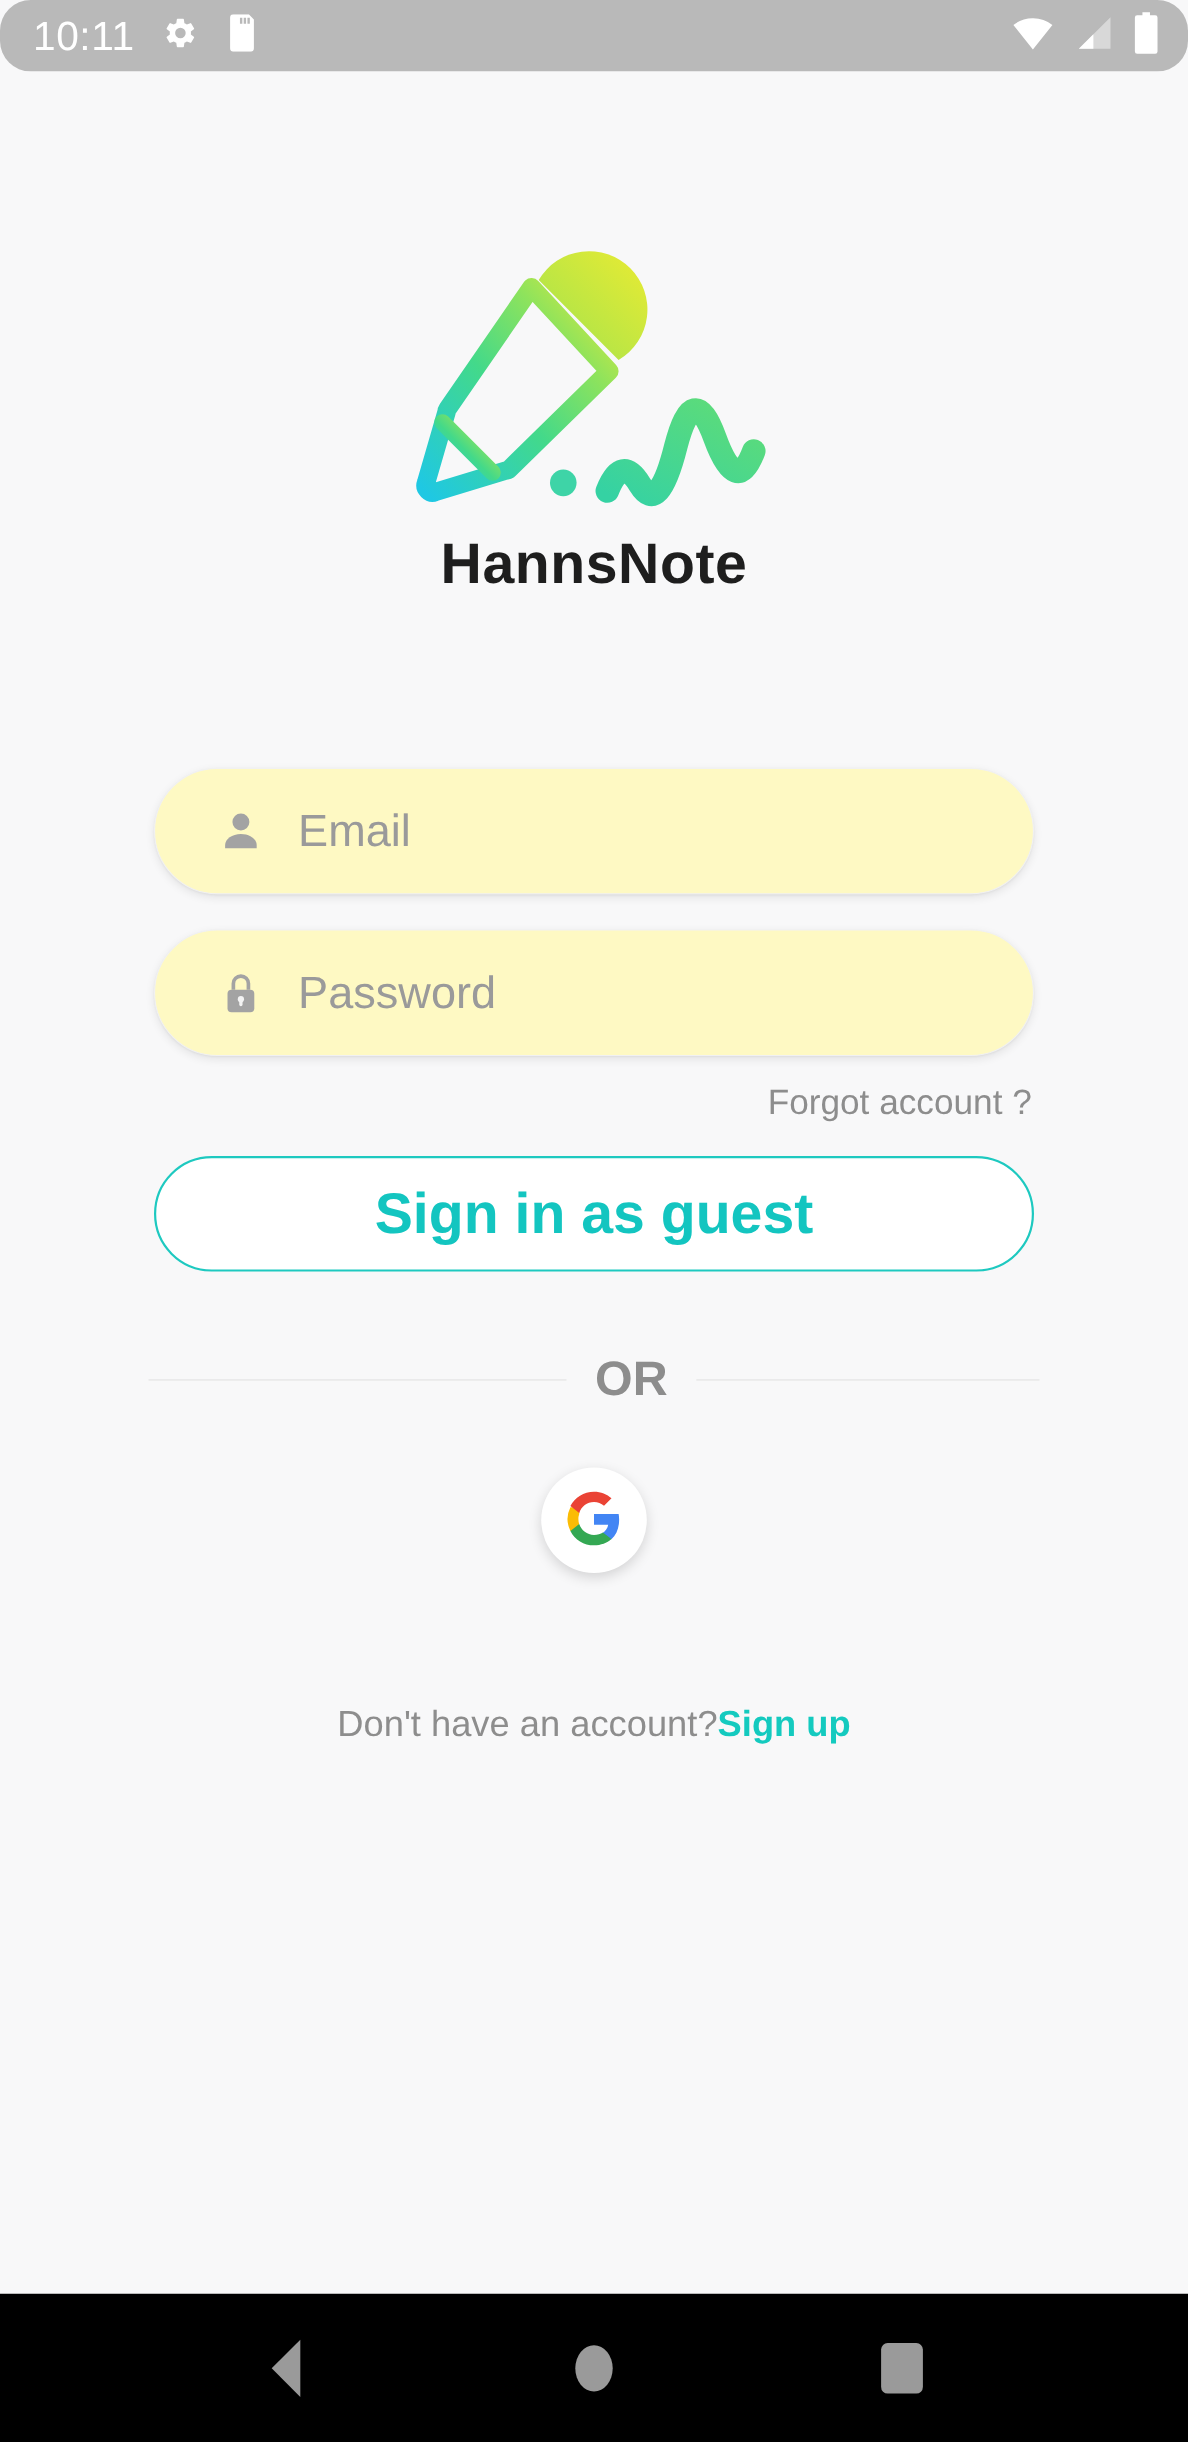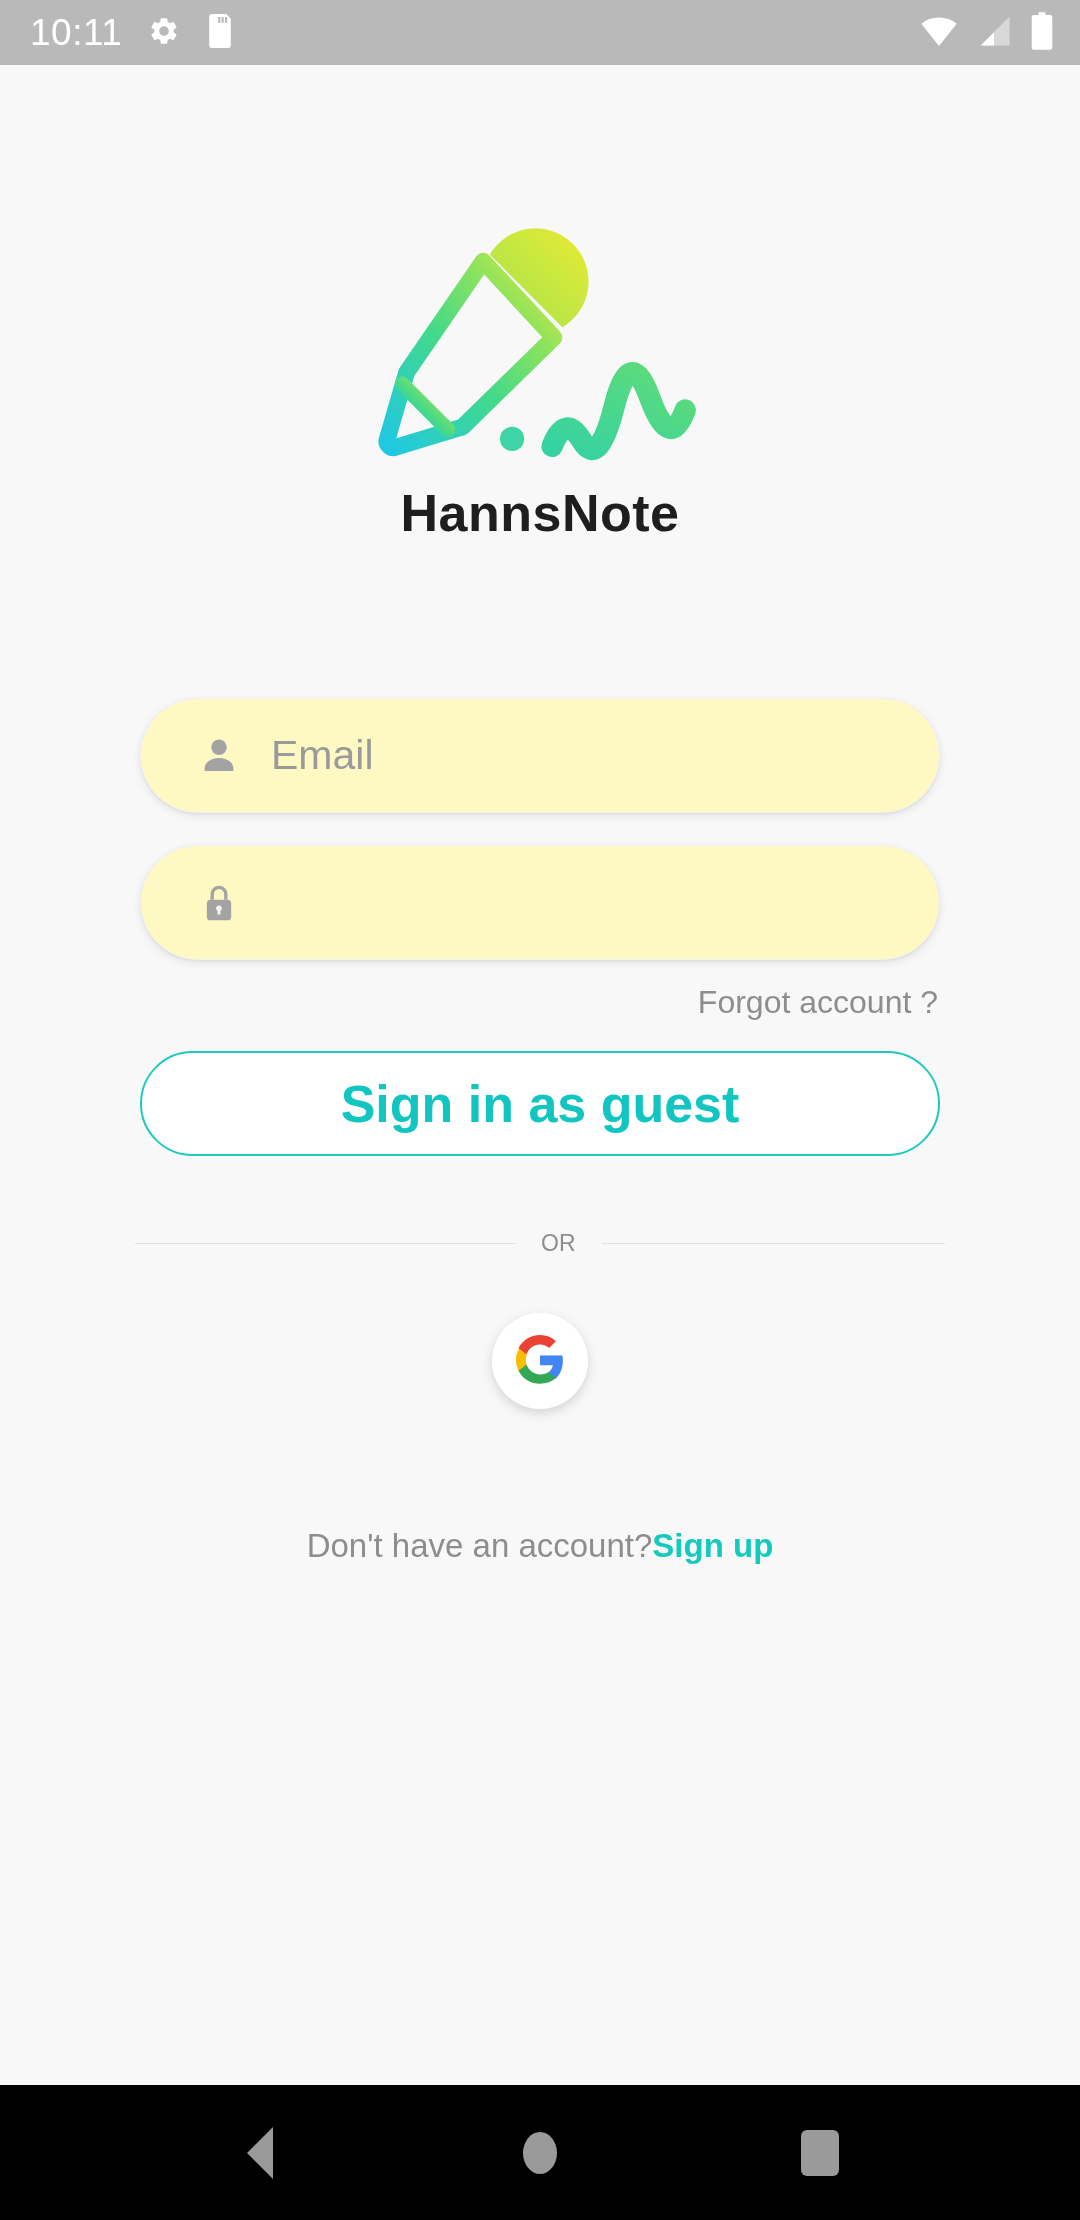--- a/index.html
+++ b/index.html
@@ -16,20 +16,21 @@
     display:flex; flex-direction:column;
   }
 
   
   .statusbar {
     height:65px; flex:0 0 65px;
     background:#b9b9b9;
     display:flex; align-items:center;
     padding:0 26px 0 30px;
     color:#ffffff;
+    border-radius:28px;
   }
   .sb-left { display:flex; align-items:center; gap:26px; }
   .sb-time { font-size:37px; font-weight:400; letter-spacing:.5px; line-height:1; }
   .sb-right { margin-left:auto; display:flex; align-items:center; gap:18px; }
   .sb-icon { display:block; }
 
   
   .content {
     flex:1 1 auto;
     position:relative;
@@ -91,21 +92,21 @@
     font-family:"Liberation Sans", sans-serif;
     display:flex; align-items:center; justify-content:center;
     cursor:pointer;
   }
 
   
   .divider { width:810px; margin-top:76px; display:flex; align-items:center; }
   .divider .rule { height:1px; background:#e2e2e2; }
   .divider .rule.left { flex:0 0 380px; }
   .divider .rule.right { flex:1 1 auto; }
-  .divider .or { font-size:23px; color:#8d8d8d; padding:0 26px; line-height:1; }
+  .divider .or { font-size:44px; color:#8d8d8d; padding:0 26px; line-height:1;font-weight:bold; }
 
   
   .google-wrap { margin-top:58px; }
   .google-btn {
     width:96px; height:96px; border-radius:50%;
     background:#ffffff; border:none;
     display:flex; align-items:center; justify-content:center;
     box-shadow:0 4px 12px rgba(0,0,0,.15);
     cursor:pointer;
   }
@@ -224,20 +225,21 @@
 
       <div class="field">
         <span class="field-icon">
           <svg width="40" height="44" viewBox="0 0 24 24" fill="#a3a3a3">
             <path d="M12 1.6a5.1 5.1 0 00-5.1 5.1V10H8.9V6.7a3.1 3.1 0 016.2 0V10h2V6.7A5.1 5.1 0 0012 1.6z"></path>
             <rect x="4.7" y="10" width="14.6" height="12.4" rx="2.2"></rect>
             <circle cx="12" cy="15.2" r="1.7" fill="#f3f3f3"></circle>
             <rect x="11.1" y="15.2" width="1.8" height="3.8" rx="0.9" fill="#f3f3f3"></rect>
           </svg>
         </span>
+        <input class="field-input" type="password" value="" placeholder="Password" style="">
       </div>
 
       <div class="forgot-row">
         <span class="forgot-link">Forgot account ?</span>
       </div>
 
 
       <button class="btn-outline">Sign in as guest</button>
     </div>
 

